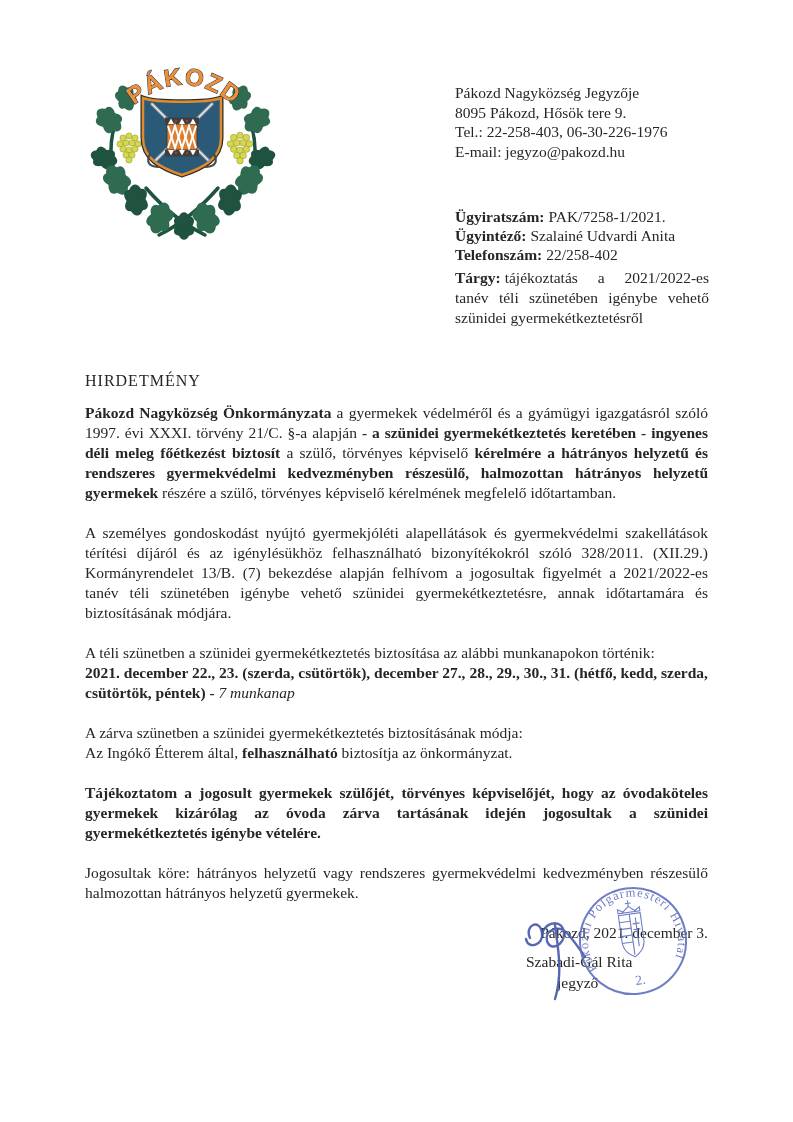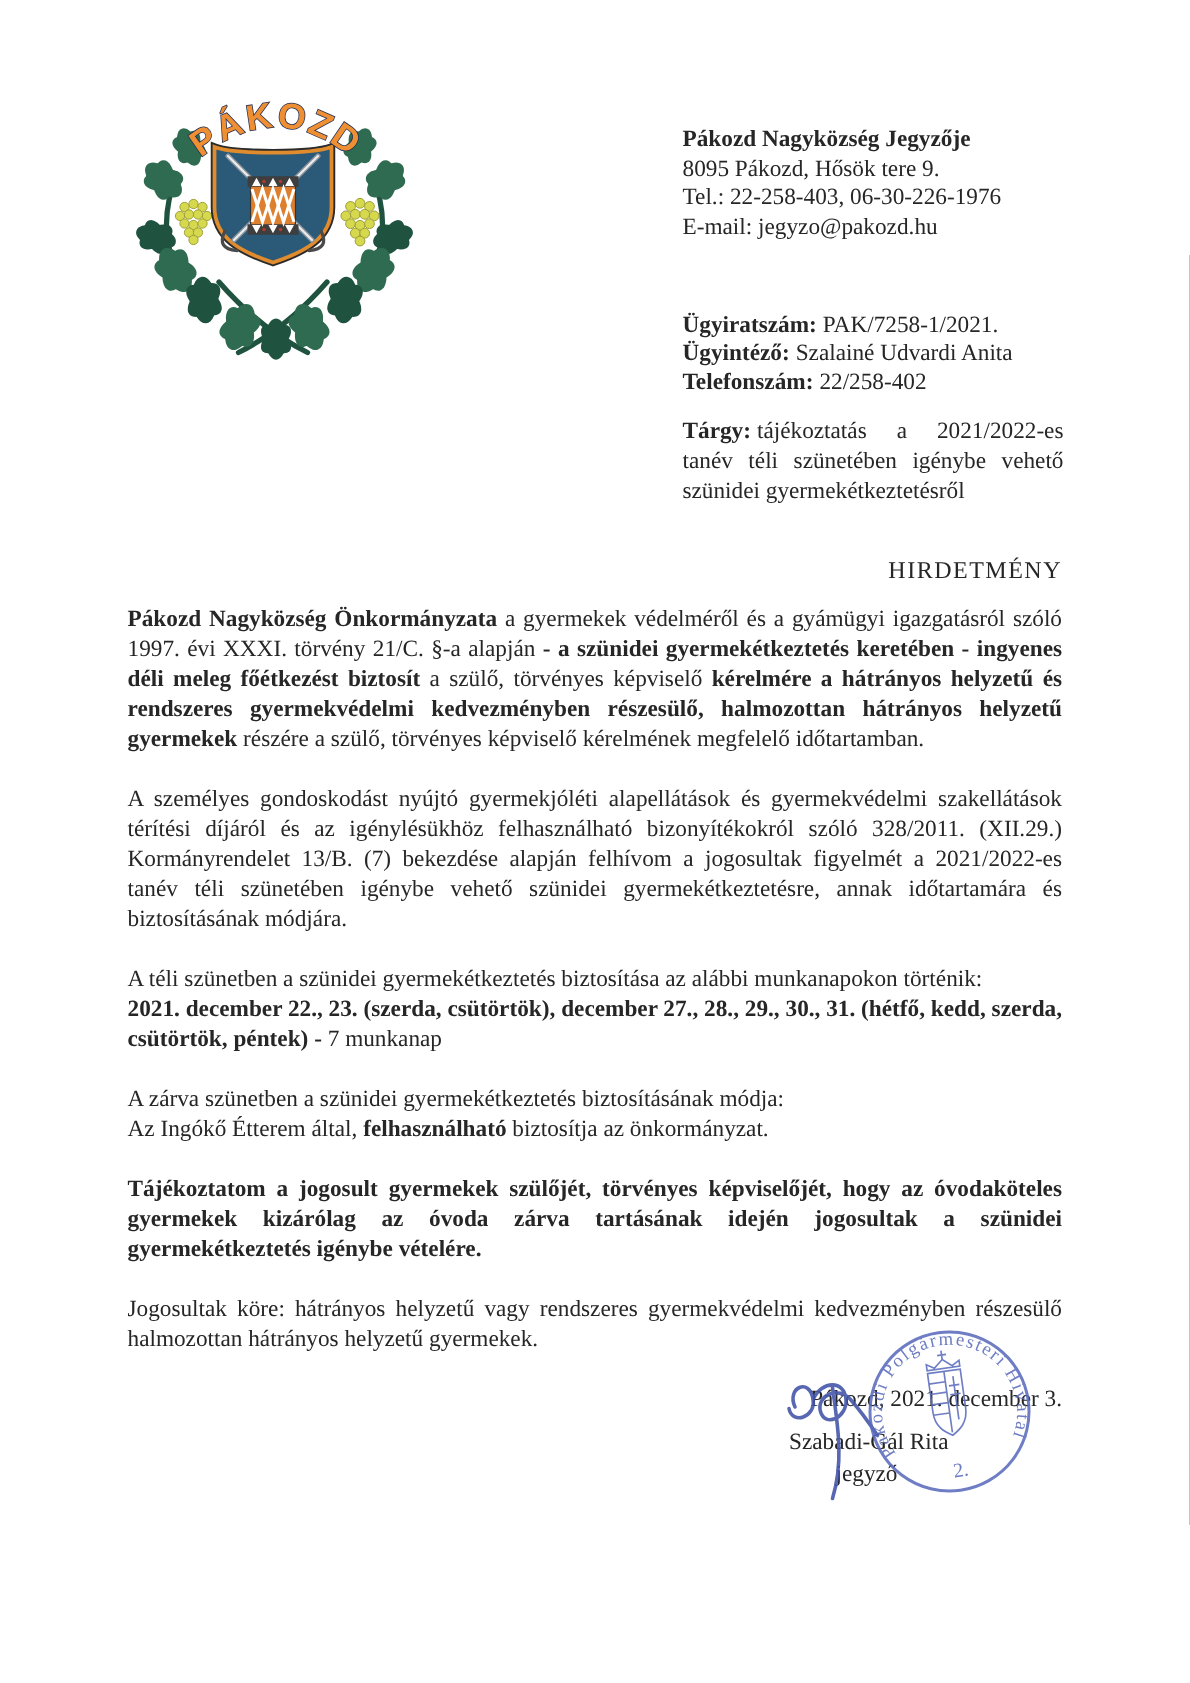--- a/index.html
+++ b/index.html
@@ -4,35 +4,35 @@
 <style>
   html,body { margin:0; padding:0; background:#9a9a9a; }
   .page {
     position:relative; width:793px; height:1122px; background:#ffffff;
     margin:0 auto; overflow:hidden;
     font-family:"Liberation Serif","DejaVu Serif",serif;
     color:#262626; font-size:15.5px;
   }
   .b { font-weight:bold; }
   .u { text-underline-offset:2px; }
-  .i { }
+  .i { font-style:italic; }
 
   .logo-wrap { position:absolute; left:88px; top:56px; width:300px; height:200px; }
 
   .header-block { position:absolute; left:455px; top:83px; width:275px; line-height:19.5px; }
   .header-block .hl { white-space:nowrap; }
-  .header-title { font-weight:bold; }
+  .header-title { font-weight:normal; }
 
   .meta-block { position:absolute; left:455px; top:207px; width:268px; line-height:19px; }
   .meta-row .val { margin-left:4px; }
-  .subject { margin-top:14px; width:254px; line-height:20px; text-align:justify; }
+  .subject { margin-top:4px; width:254px; line-height:20px; text-align:justify; }
   .subject .val { margin-left:4px; }
 
   .content { position:absolute; left:85px; top:372px; width:623px; }
-  .doc-title { text-align:right; font-size:16px; letter-spacing:1px; line-height:18px;
+  .doc-title { text-align:left; font-size:16px; letter-spacing:1px; line-height:18px;
                font-weight:normal; margin:0 0 13px 0; }
   .content p { margin:0 0 20px 0; text-align:justify; line-height:20px; hyphens:none; }
   .content p.date-line { margin-top:16px; text-align:right; }
 
   .sig-name { position:absolute; left:526px; top:952px; line-height:19px; }
   .sig-role { position:absolute; left:557px; top:973px; line-height:19px; }
 
   .sig-graphic { position:absolute; left:500px; top:863px; width:235px; height:165px; }
 </style>
 </head>

